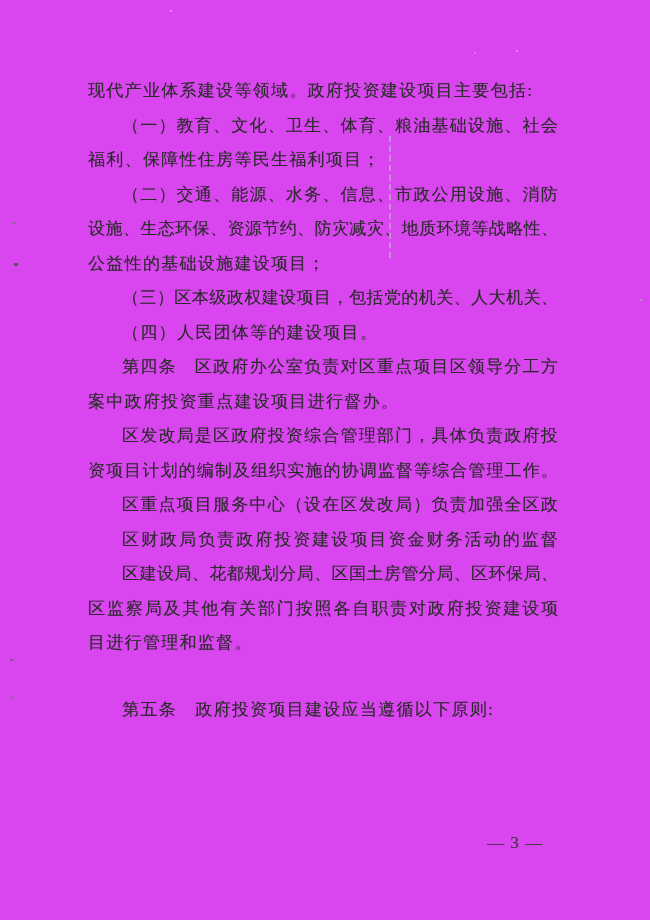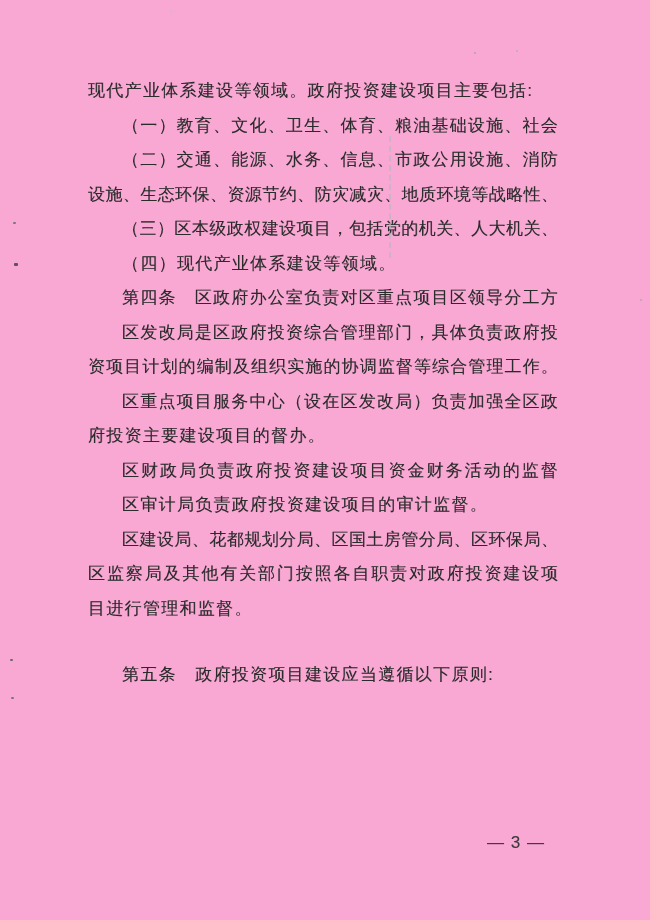--- a/index.html
+++ b/index.html
@@ -4,23 +4,23 @@
 <style>
   html, body {
     margin: 0;
     padding: 0;
     background: #ffffff;
   }
   .page {
     position: relative;
     width: 650px;
     height: 920px;
-    background: #f9a8d4;
+    background: #d946ef;
     overflow: hidden;
-    font-family: Liberation Sans, sans-serif;
+    font-family: Liberation Serif, serif;
   }
   .doc-lines {
     position: absolute;
     left: 88px;
     top: 74px;
     width: 470px;
   }
   .line {
     height: 34.5px;
     line-height: 34.5px;
@@ -86,20 +86,21 @@
         <span>粮</span>
         <span>油</span>
         <span>基</span>
         <span>础</span>
         <span>设</span>
         <span>施</span>
         <span>、</span>
         <span>社</span>
         <span>会</span>
       </div>
+      <div class="line">福利、保障性住房等民生福利项目；</div>
       <div class="line j" style="padding-left: 34px;">
         <span>（</span>
         <span>二</span>
         <span>）</span>
         <span>交</span>
         <span>通</span>
         <span>、</span>
         <span>能</span>
         <span>源</span>
         <span>、</span>
@@ -141,20 +142,21 @@
         <span>地</span>
         <span>质</span>
         <span>环</span>
         <span>境</span>
         <span>等</span>
         <span>战</span>
         <span>略</span>
         <span>性</span>
         <span>、</span>
       </div>
+      <div class="line">公益性的基础设施建设项目；</div>
       <div class="line j" style="padding-left: 34px;">
         <span>（</span>
         <span>三</span>
         <span>）</span>
         <span>区</span>
         <span>本</span>
         <span>级</span>
         <span>政</span>
         <span>权</span>
         <span>建</span>
@@ -168,21 +170,21 @@
         <span>的</span>
         <span>机</span>
         <span>关</span>
         <span>、</span>
         <span>人</span>
         <span>大</span>
         <span>机</span>
         <span>关</span>
         <span>、</span>
       </div>
-      <div class="line" style="padding-left: 34px;">（四）现代产业体系建设等领域。</div>
+      <div class="line" style="padding-left: 34px;">（四）人民团体等的建设项目。</div>
       <div class="line j" style="padding-left: 34px;">
         <span>第</span>
         <span>四</span>
         <span>条</span>
         <span>　</span>
         <span>区</span>
         <span>政</span>
         <span>府</span>
         <span>办</span>
         <span>公</span>
@@ -195,20 +197,21 @@
         <span>点</span>
         <span>项</span>
         <span>目</span>
         <span>区</span>
         <span>领</span>
         <span>导</span>
         <span>分</span>
         <span>工</span>
         <span>方</span>
       </div>
+      <div class="line">案中政府投资重点建设项目进行督办。</div>
       <div class="line j" style="padding-left: 34px;">
         <span>区</span>
         <span>发</span>
         <span>改</span>
         <span>局</span>
         <span>是</span>
         <span>区</span>
         <span>政</span>
         <span>府</span>
         <span>投</span>
@@ -275,21 +278,20 @@
         <span>局</span>
         <span>）</span>
         <span>负</span>
         <span>责</span>
         <span>加</span>
         <span>强</span>
         <span>全</span>
         <span>区</span>
         <span>政</span>
       </div>
-      <div class="line">府投资主要建设项目的督办。</div>
       <div class="line j" style="padding-left: 34px;">
         <span>区</span>
         <span>财</span>
         <span>政</span>
         <span>局</span>
         <span>负</span>
         <span>责</span>
         <span>政</span>
         <span>府</span>
         <span>投</span>
@@ -301,21 +303,20 @@
         <span>资</span>
         <span>金</span>
         <span>财</span>
         <span>务</span>
         <span>活</span>
         <span>动</span>
         <span>的</span>
         <span>监</span>
         <span>督</span>
       </div>
-      <div class="line" style="padding-left: 34px;">区审计局负责政府投资建设项目的审计监督。</div>
       <div class="line j" style="padding-left: 34px;">
         <span>区</span>
         <span>建</span>
         <span>设</span>
         <span>局</span>
         <span>、</span>
         <span>花</span>
         <span>都</span>
         <span>规</span>
         <span>划</span>

